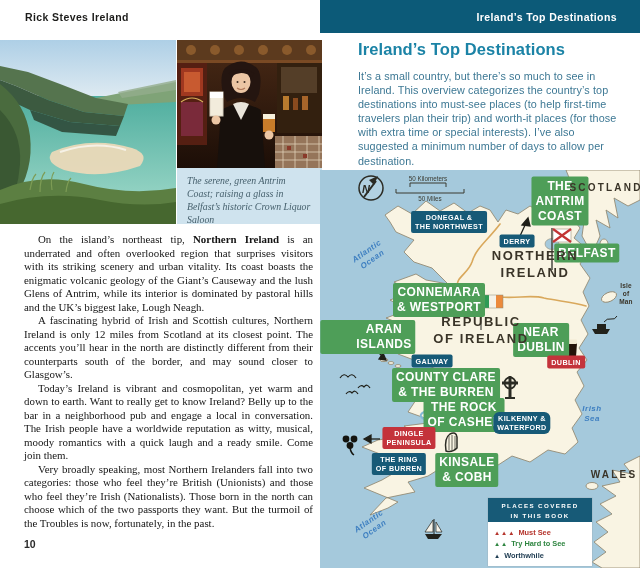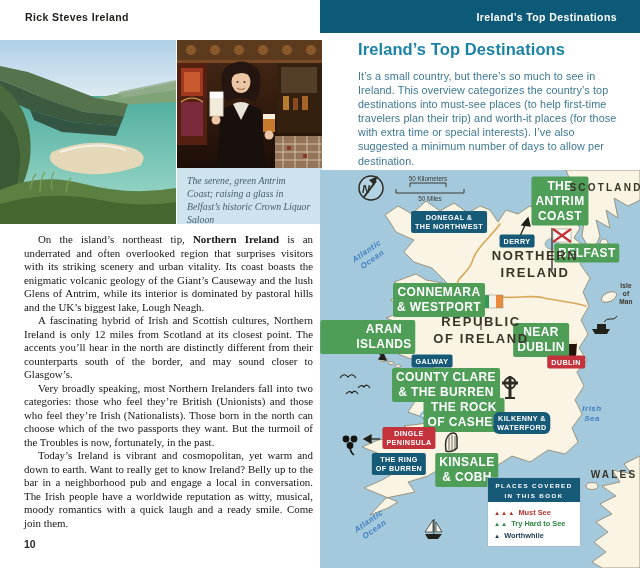--- a/index.html
+++ b/index.html
@@ -48,21 +48,21 @@
      padding:2px 4px;border-radius:2px;letter-spacing:.4px;}
   .map-label.teal{background:var(--teal-box);color:#fff;font-size:7.2px;line-height:1.25;
      padding:2px 4px;border-radius:2px;letter-spacing:.4px;}
   .map-label.red{background:var(--red-box);color:#fff;font-size:7.2px;line-height:1.25;
      padding:2px 4px;border-radius:2px;letter-spacing:.4px;}
   .map-label.region{color:var(--region-text);font-size:13px;letter-spacing:1.6px;line-height:1.3;}
   .map-label.country{color:var(--region-text);font-size:10px;letter-spacing:2.2px;}
   .map-label.small{color:var(--region-text);font-size:6.5px;letter-spacing:.2px;line-height:1.25;}
   .map-label.ocean{color:var(--ocean-label);font-size:8px;font-style:italic;letter-spacing:.5px;line-height:1.3;}
   
-  .legend{position:absolute;left:168px;top:308px;width:92px;z-index:4;box-shadow:0 0 0 .5px #9db4c2;}
+  .legend{position:absolute;left:168px;top:328px;width:104px;z-index:4;box-shadow:0 0 0 .5px #9db4c2;}
   .legend-head{background:var(--teal-box);color:#fff;font-weight:bold;font-size:6.2px;
      letter-spacing:1.4px;text-align:center;padding:3px 2px 2px 2px;line-height:1.55;}
   .legend-rows{background:#fff;padding:3px 6px 4px 6px;}
   .legend-row{font-weight:bold;font-size:7.4px;margin:2.5px 0;display:flex;align-items:center;}
   .legend-row .sym{font-size:6.2px;letter-spacing:1px;margin-right:3px;}
 </style>
 </head>
 <body>
 
 <div class="page">
@@ -141,22 +141,22 @@
     <path d="M98,104 h47 M98,112 h47 M98,120 h47 M106,96 v32 M118,96 v32 M130,96 v32 M142,96 v32" stroke="#e0d0b8" stroke-width=".8"></path>
     <rect x="110" y="106" width="4" height="4" fill="#8a3a2a"></rect>
     <rect x="126" y="114" width="4" height="4" fill="#8a3a2a"></rect>
   </svg>
 
   <div class="caption">The serene, green Antrim Coast; raising a glass in Belfast’s historic Crown Liquor Saloon</div>
 
   <div class="body-text">
     <p><span>On the island’s northeast tip, </span><strong>Northern Ireland</strong><span> is an underrated and often overlooked region that surprises visitors with its striking scenery and urban vitality. Its coast boasts the enigmatic volcanic geology of the Giant’s Causeway and the lush Glens of Antrim, while its interior is dominated by pastoral hills and the UK’s biggest lake, Lough Neagh.</span></p>
     <p>A fascinating hybrid of Irish and Scottish cultures, Northern Ireland is only 12 miles from Scotland at its closest point. The accents you’ll hear in the north are distinctly different from their counterparts south of the border, and may sound closer to Glasgow’s.</p>
+    <p>Today’s Ireland is vibrant and cosmopolitan, yet warm and down to earth. Want to really get to know Ireland? Belly up to the bar in a neighborhood pub and engage a local in conversation. The Irish people have a worldwide reputation as witty, musical, moody romantics with a quick laugh and a ready smile. Come join them.</p>
     <p>Very broadly speaking, most Northern Irelanders fall into two categories: those who feel they’re British (Unionists) and those who feel they’re Irish (Nationalists). Those born in the north can choose which of the two passports they want. But the turmoil of the Troubles is now, fortunately, in the past.</p>
-    <p>Today’s Ireland is vibrant and cosmopolitan, yet warm and down to earth. Want to really get to know Ireland? Belly up to the bar in a neighborhood pub and engage a local in conversation. The Irish people have a worldwide reputation as witty, musical, moody romantics with a quick laugh and a ready smile. Come join them.</p>
   </div>
 
   <div class="page-num">10</div>
 
   <div class="right-heading">Ireland’s Top Destinations</div>
   <div class="right-intro">It’s a small country, but there’s so much to see in Ireland. This overview categorizes the country’s top destinations into must-see places (to help first-time travelers plan their trip) and worth-it places (for those with extra time or special interests). I’ve also suggested a minimum number of days to allow per destination.</div>
 
   <div class="map">
     <svg class="map-svg" viewBox="0 0 320 398">
 

